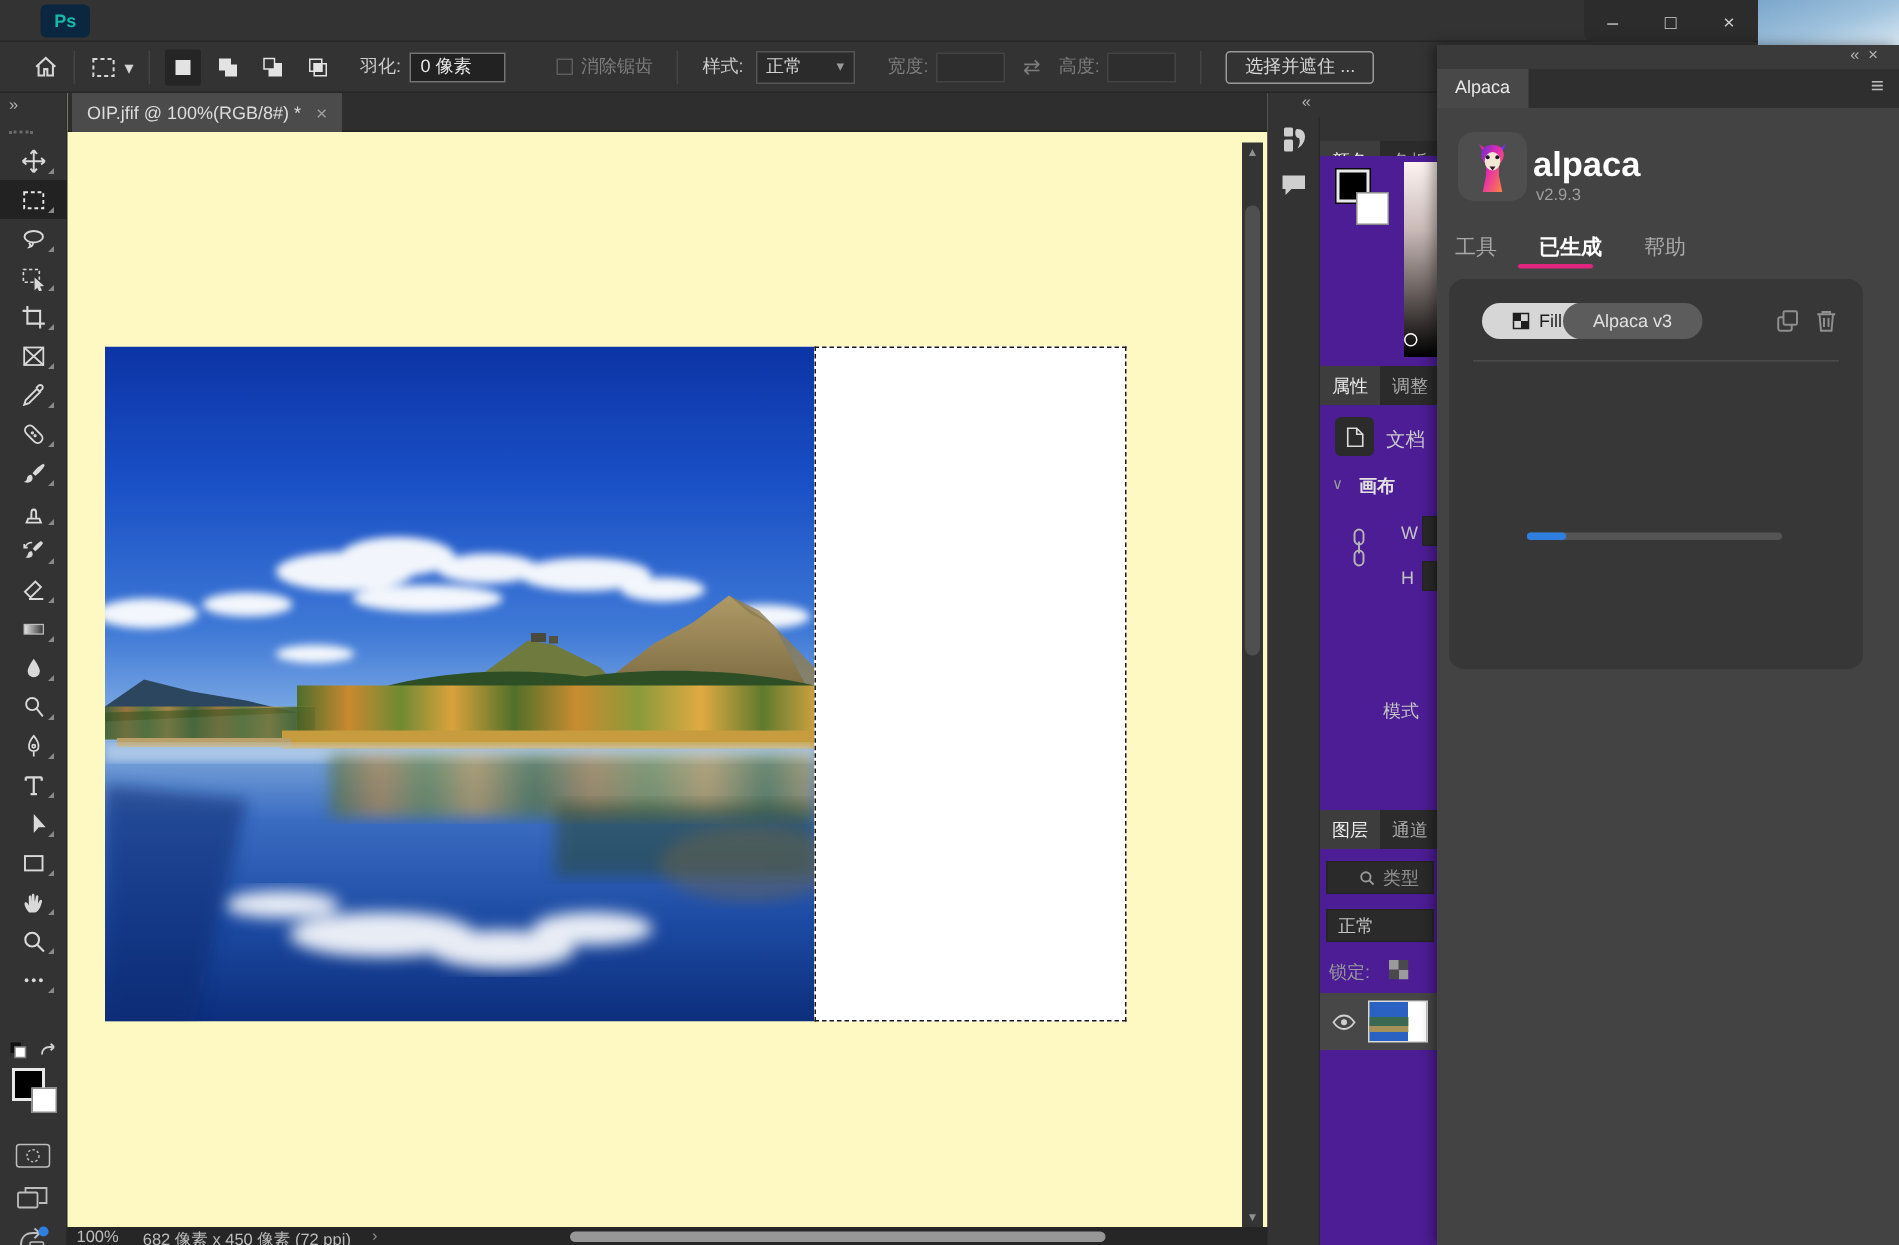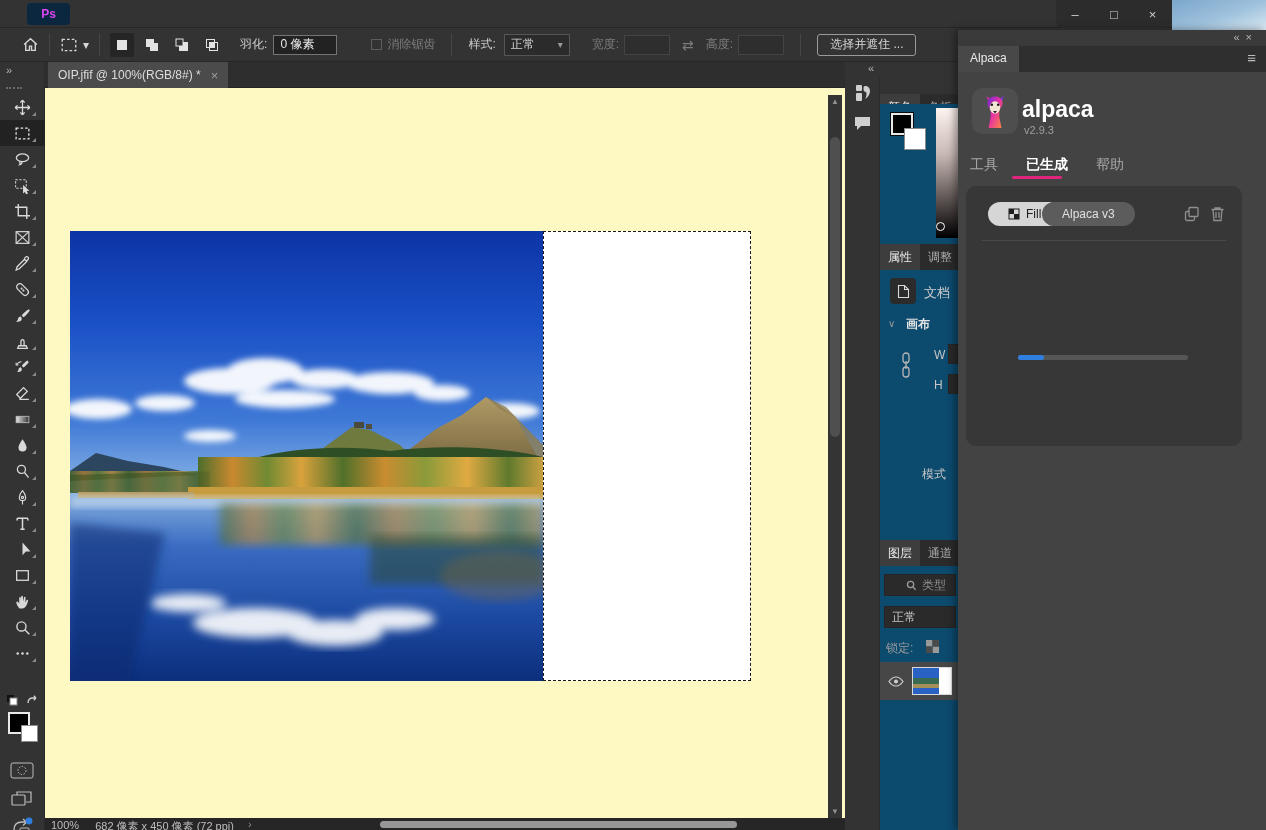--- a/index.html
+++ b/index.html
@@ -3,21 +3,21 @@
 <meta charset="utf-8">
 <style>
   * { margin:0; padding:0; box-sizing:border-box; }
   html,body { width:1266px; height:830px; overflow:hidden; background:#242424;
     font-family:"Liberation Sans","DejaVu Sans",sans-serif; -webkit-font-smoothing:antialiased; }
   .abs { position:absolute; }
   svg { display:block; }
 
   
   #menu-bar { left:0; top:0; width:1172px; height:28px; background:#333333; border-bottom:1px solid #262626; display:flex; align-items:center; }
-  #ps-logo { width:43px; height:22px; margin-left:27px; background:#0b2740; border-radius:4px; color:#d946ef; font-size:12px; font-weight:bold; display:flex; align-items:center; justify-content:center; }
+  #ps-logo { width:33px; height:22px; margin-left:27px; background:#0b2740; border-radius:4px; color:#14b8a6; font-size:12px; font-weight:bold; display:flex; align-items:center; justify-content:center; }
   #menu-items { display:flex; gap:27px; margin-left:47px; color:#e6e6e6; font-size:13px; white-space:nowrap; }
   #menu-items span { cursor:default; }
   #win-controls { position:absolute; left:1056px; top:0; width:116px; height:28px; background:#2c2c2c; border-radius:0 0 6px 6px; display:flex; align-items:center; justify-content:space-around; color:#cfcfcf; font-size:13px; }
   #wallpaper { left:1172px; top:0; width:94px; height:30px; background:linear-gradient(160deg,#7ba6cb 0%,#9fc2dd 55%,#d8e7f2 100%); }
 
   
   #options-bar { left:0; top:28px; width:1172px; height:34px; background:#333333; border-bottom:1px solid #272727; display:flex; align-items:center; color:#cccccc; font-size:12px; }
   .vsep { width:1px; height:22px; background:#454545; margin:0 10px; }
   .opt-ico { color:#d6d6d6; }
   #feather-input { width:64px; height:20px; background:#222222; border:1px solid #757575; color:#e8e8e8; padding:0 6px; font-size:12px; display:flex; align-items:center; }
@@ -55,21 +55,21 @@
   #hscroll { position:absolute; left:335px; top:3px; width:357px; height:7px; background:#979797; border-radius:4px; }
 
   
   #right-dock { left:845px; top:62px; width:113px; height:768px; background:#333333; }
   #dock-head { height:16px; color:#b5b5b5; font-size:11px; text-align:right; padding-right:84px; }
   #icon-strip { position:absolute; left:0; top:16px; width:35px; height:752px; border-right:1px solid #2a2a2a; }
   .strip-btn { width:35px; height:30px; display:flex; align-items:center; justify-content:center; }
   .ptabs { position:absolute; left:35px; width:78px; height:26px; background:#2b2b2b; display:flex; font-size:12px; }
   .ptab { padding:5px 8px 0 8px; color:#ababab; white-space:nowrap; }
   .ptab.active { background:#3d3d3d; color:#ececec; }
-  .pbody { position:absolute; left:35px; width:78px; background:#0c4a6e; color:#cccccc; font-size:12px; }
+  .pbody { position:absolute; left:35px; width:78px; background:#4c1d95; color:#cccccc; font-size:12px; }
   .dark-field { background:#2a2a2a; border:1px solid #242424; }
 
   
   #alpaca { left:958px; top:30px; width:308px; height:800px; background:#434343; box-shadow:-3px 0 8px rgba(0,0,0,.4); }
   #alpaca-head { height:16px; background:#3a3a3a; color:#b5b5b5; font-size:11px; text-align:right; padding:1px 8px 0 0; letter-spacing:6px; }
   #alpaca-tabrow { height:26px; background:#2f2f2f; position:relative; }
   #alpaca-tab { position:absolute; left:0; top:0; height:26px; background:#484848; color:#e8e8e8; font-size:12px; padding:5px 12px 0 12px; }
   #alpaca-menu { position:absolute; right:10px; top:3px; color:#bdbdbd; font-size:15px; }
   #alpaca-logo { position:absolute; left:14px; top:58px; width:46px; height:46px; border-radius:10px; overflow:hidden; }
   #alpaca-title { position:absolute; left:64px; top:66px; color:#ffffff; font-size:23px; font-weight:bold; }

